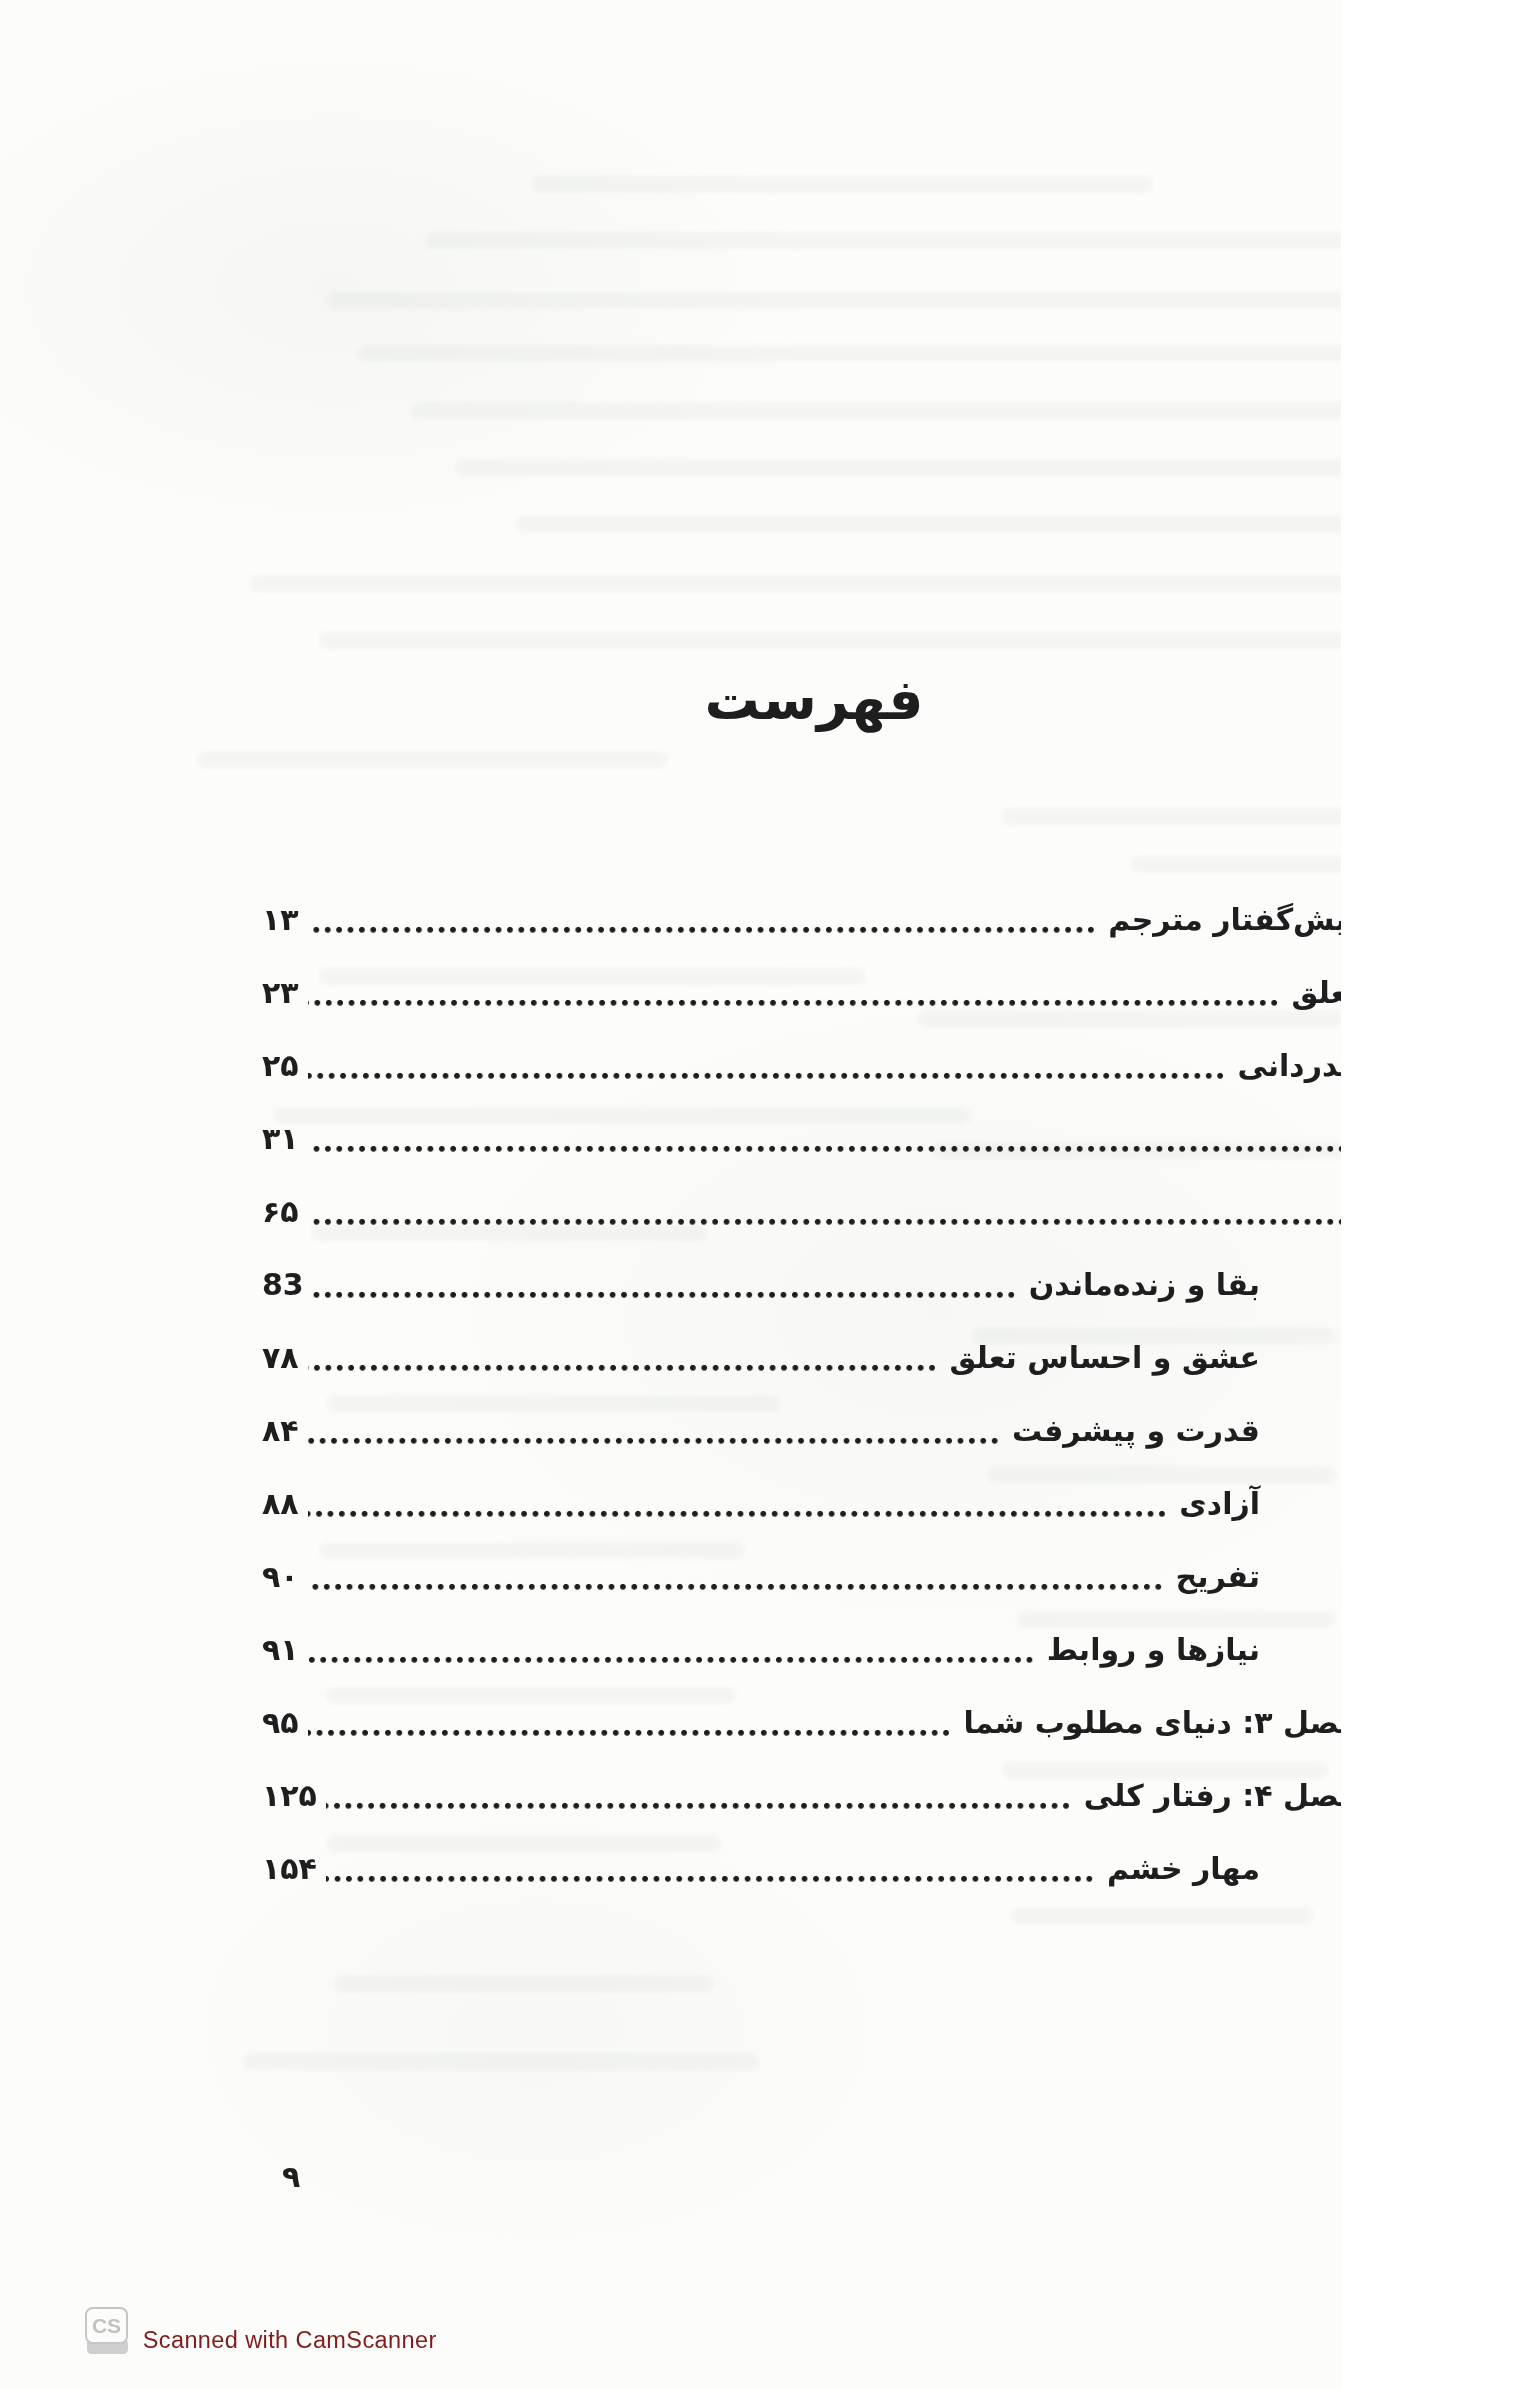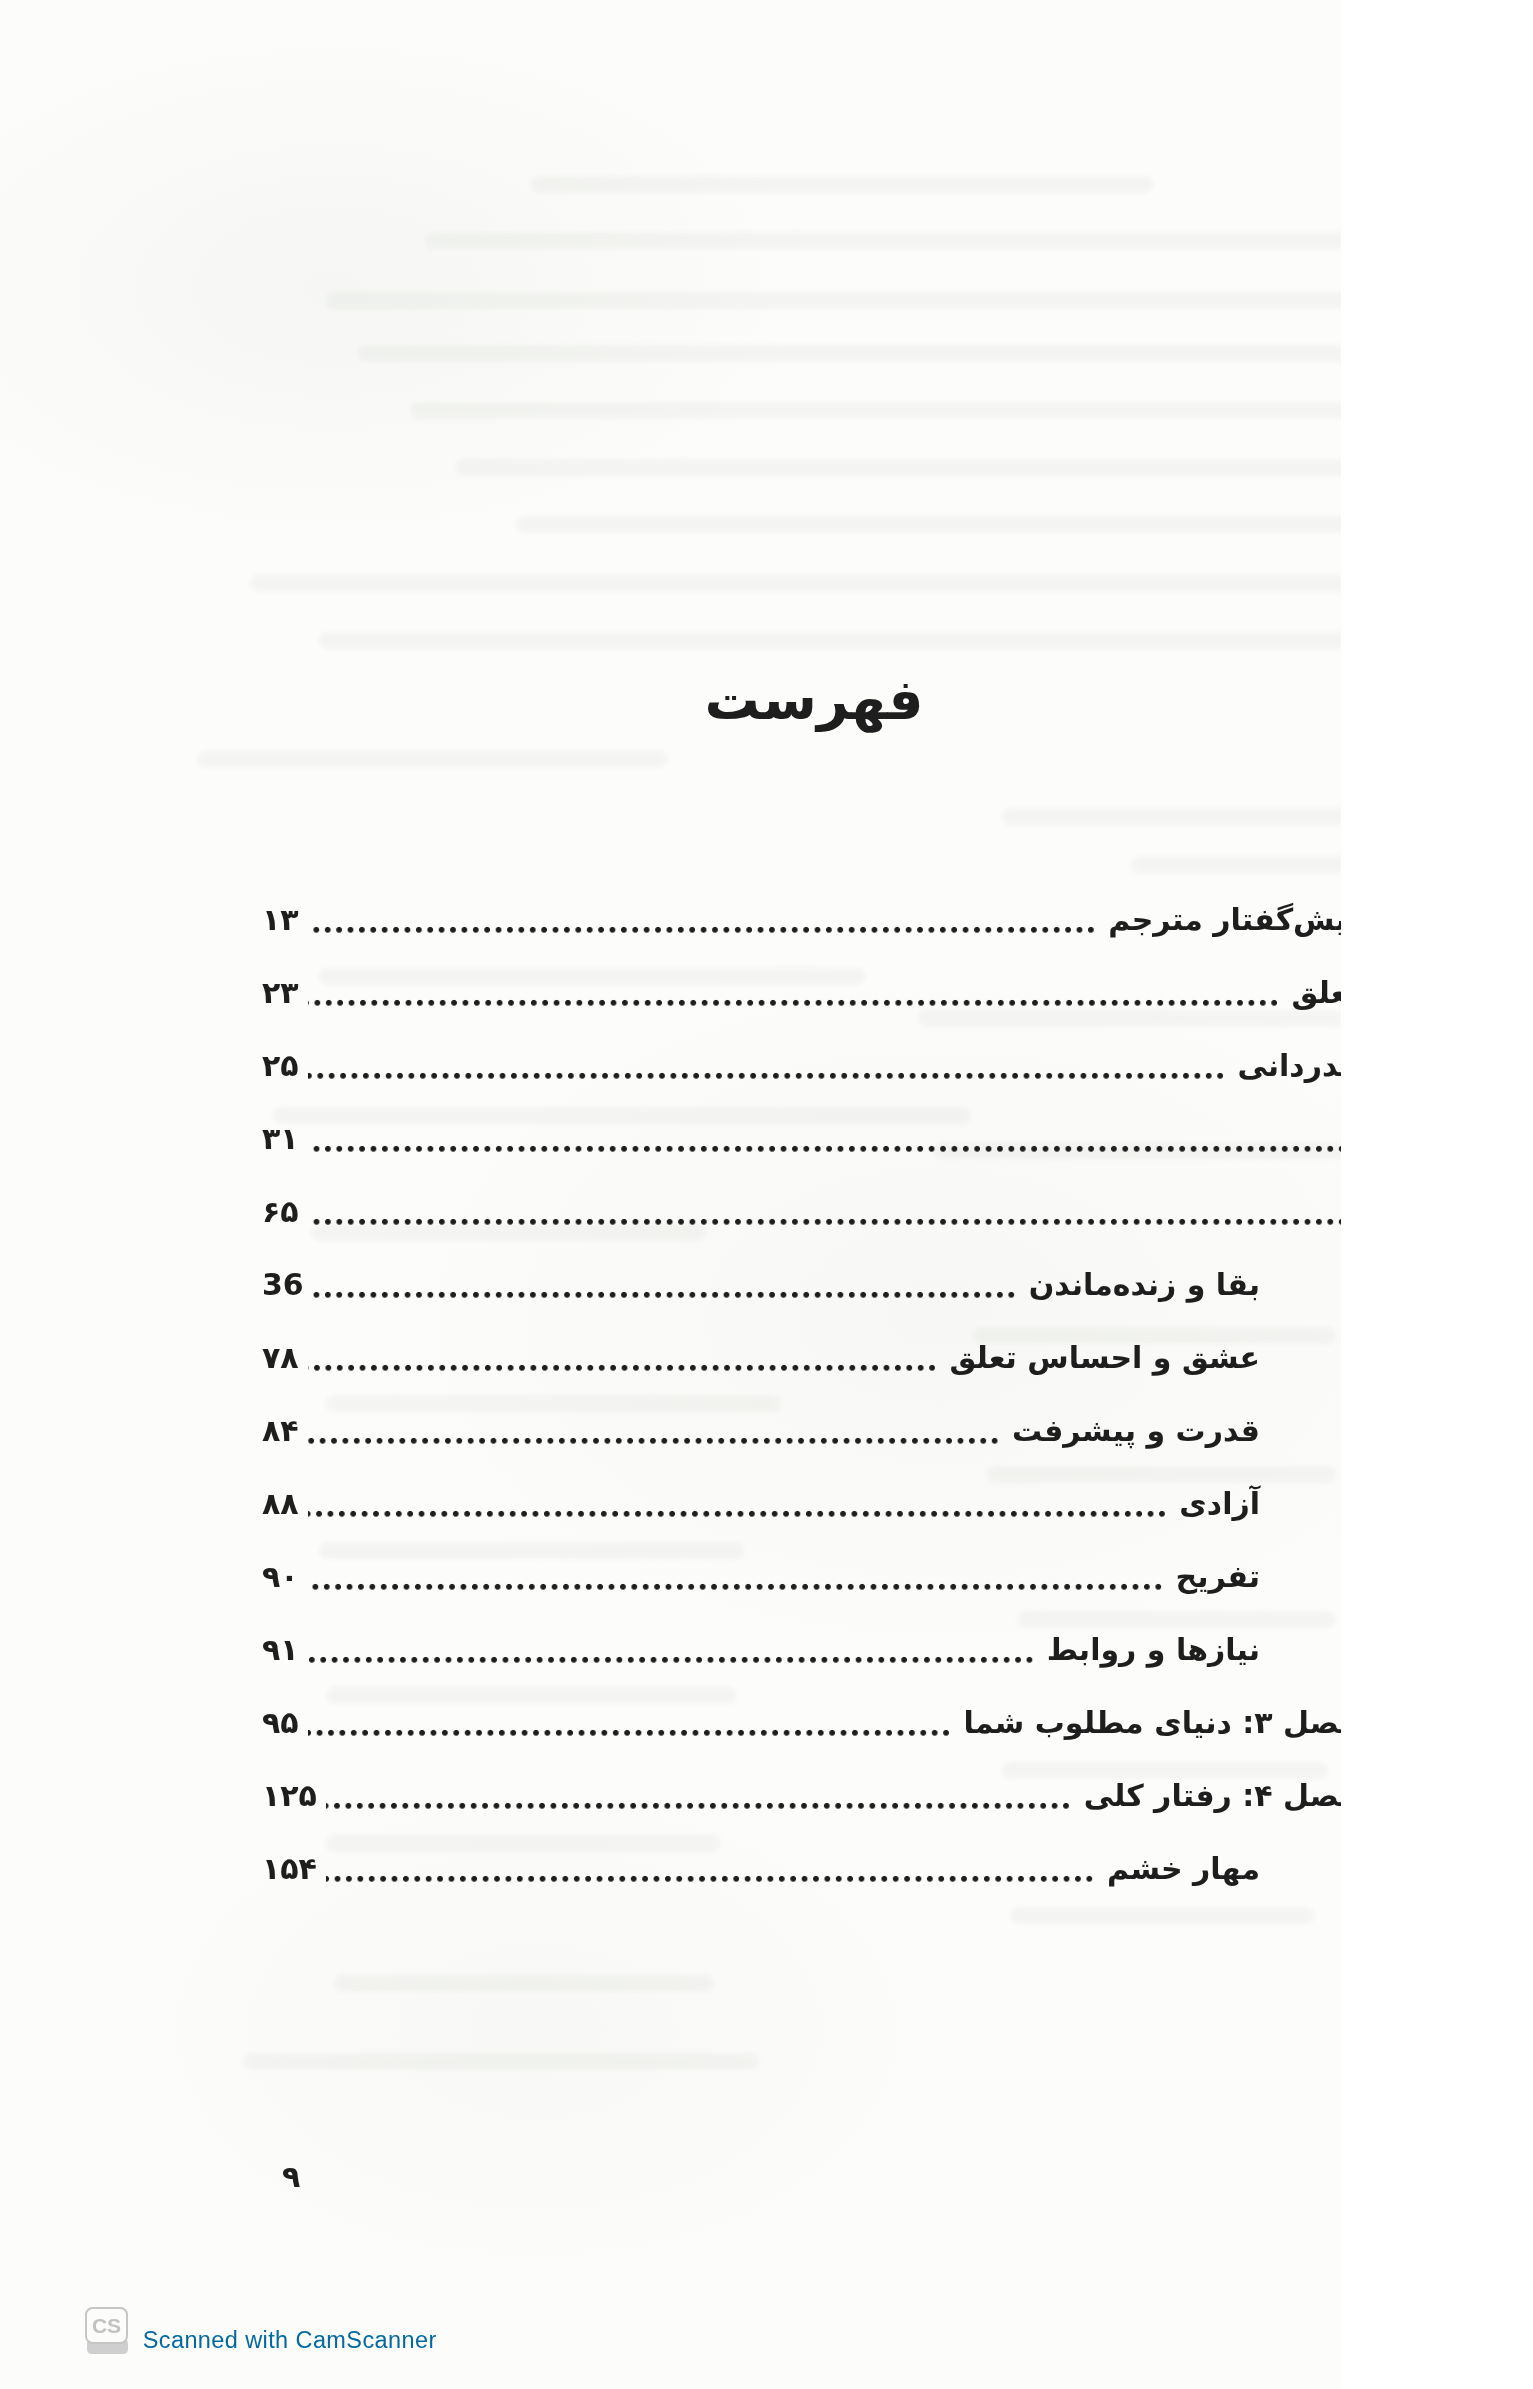--- a/index.html
+++ b/index.html
@@ -67,21 +67,21 @@
   .cs-badge .lip{
     position:absolute;left:1.5px;bottom:0;width:41px;height:15px;
     background:#cfcfcf;border-radius:4.6px;
   }
   .cs-badge .frame{
     position:absolute;left:0;top:0;width:39px;height:33px;
     border:2.3px solid #c6c6c6;border-radius:7.6px;background:#fcfcfa;
     display:flex;align-items:center;justify-content:center;
     font-size:21px;font-weight:bold;color:#c2c2c2;letter-spacing:0;
   }
-  .cam-text{font-size:23.5px;color:#0369a1;letter-spacing:0.4px;}
+  .cam-text{font-size:23.5px;color:#7f1d1d;letter-spacing:0.4px;}
   .ketab-logo{
     position:absolute;left:1432px;top:2298px;width:79px;text-align:right;z-index:3;
   }
   .ketab-mark{position:relative;width:79px;height:67px;}
   .ketab-mark .m-right{
     position:absolute;left:32px;top:1.5px;width:27px;height:50px;
     background:#eec26e;transform:skewY(-24deg);border-radius:1.5px;
   }
   .ketab-mark .m-left{
     position:absolute;left:15px;top:23px;width:24px;height:41px;
@@ -153,21 +153,21 @@
           <span class="dots"></span>
           <span class="n">۳۱</span>
         </div>
         <div class="toc-row">
           <span class="dots"></span>
           <span class="n">۶۵</span>
         </div>
         <div class="toc-row indent">
           <span class="t">بقا و زنده‌ماندن</span>
           <span class="dots"></span>
-          <span class="n">36</span>
+          <span class="n">83</span>
         </div>
         <div class="toc-row indent">
           <span class="t">عشق و احساس تعلق</span>
           <span class="dots"></span>
           <span class="n">۷۸</span>
         </div>
         <div class="toc-row indent">
           <span class="t">قدرت و پیشرفت</span>
           <span class="dots"></span>
           <span class="n">۸۴</span>

